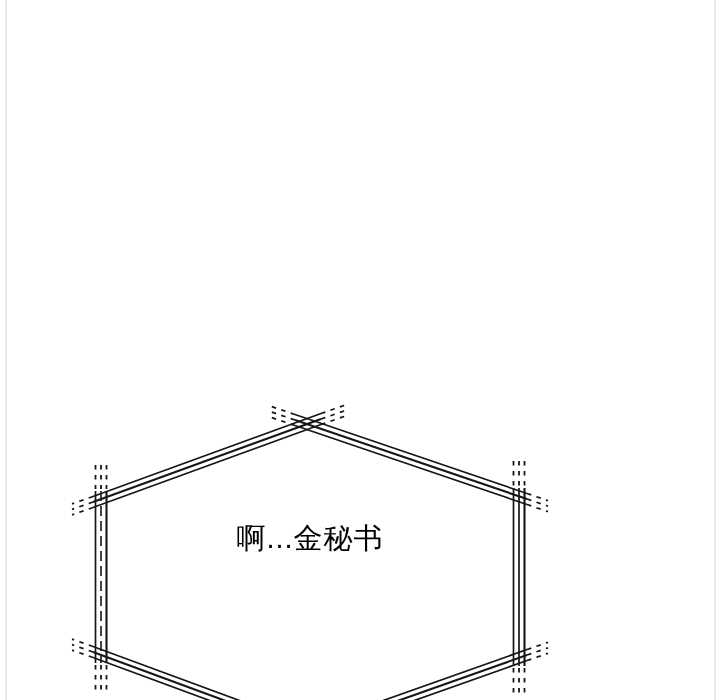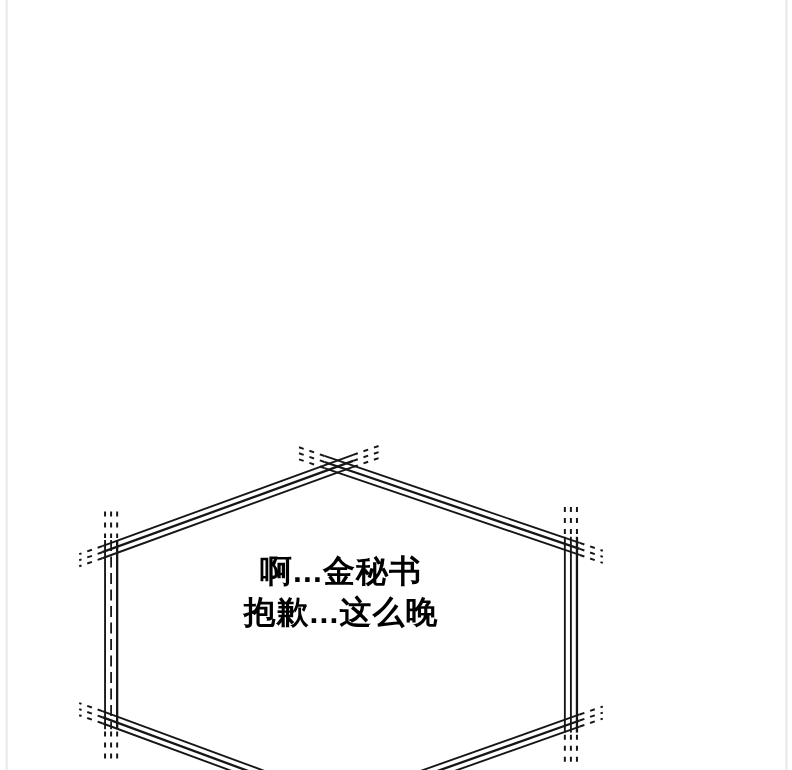--- a/index.html
+++ b/index.html
@@ -34,27 +34,27 @@
     height: 700px;
   }
   .bubble-svg line { stroke: #161616; fill: none; stroke-linecap: butt; }
   .solid-a { stroke-width: 1.7; }
   .solid-b { stroke-width: 2.1; }
   .dash    { stroke-width: 1.8; stroke-dasharray: 4.5 5.5; }
   .dash-mid{ stroke-width: 1.6; stroke-dasharray: 10 5; }
   .speech-text {
     position: absolute;
     left: 101px;
-    top: 502px;
+    top: 520px;
     width: 418px;
     text-align: center;
     color: #000000;
     font-size: 29px;
     line-height: 37px;
-    font-weight: 700;
+    font-weight: 400;
     letter-spacing: 1px;
     white-space: nowrap;
   }
 </style>
 </head>
 <body>
 
 <div class="page">
 
   <div class="edge-line left"></div>
@@ -120,16 +120,15 @@
     <line class="solid-b" x1="527" y1="655" x2="310" y2="732"></line>
     <line class="solid-a" x1="527" y1="660.5" x2="310" y2="737.5"></line>
 
     <line class="dash" x1="527" y1="649.5" x2="548" y2="642.3"></line>
     <line class="dash" x1="527" y1="655" x2="548" y2="647.8"></line>
     <line class="dash" x1="527" y1="660.5" x2="548" y2="653.3"></line>
   </svg>
 
   <div class="speech-text">
     <div>啊...金秘书</div>
-    <div>抱歉...这么晚</div>
   </div>
 
 </div>
 
 </body></html>

